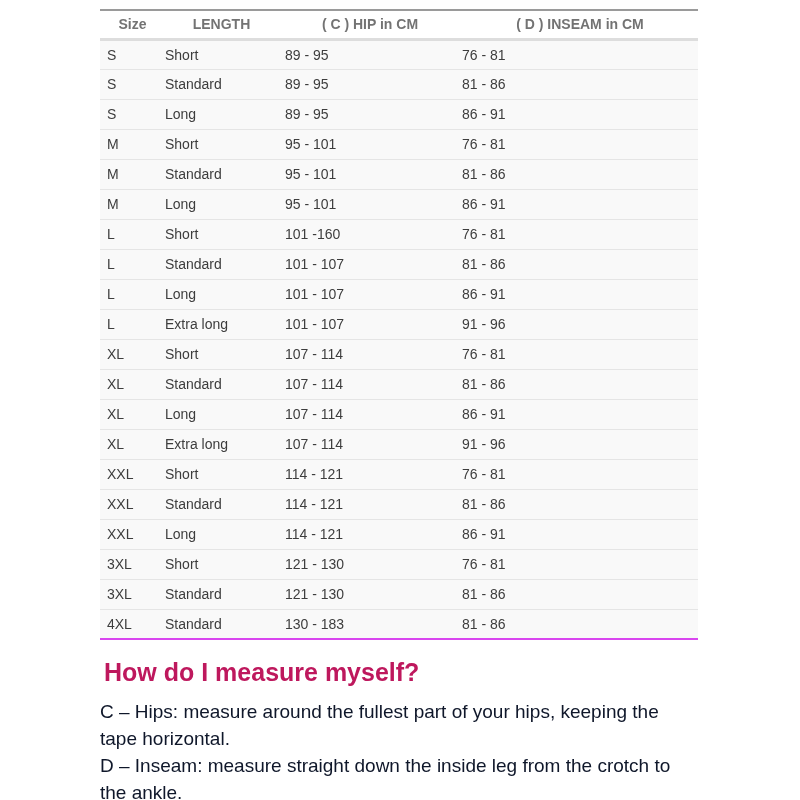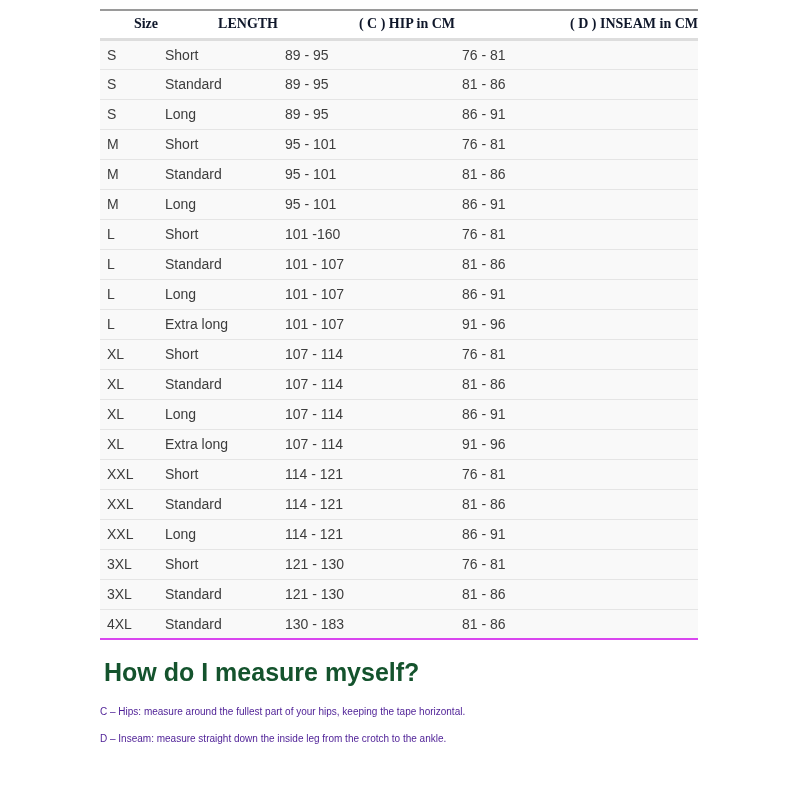--- a/index.html
+++ b/index.html
@@ -18,27 +18,26 @@
   table {
     width: 598px;
     border-collapse: collapse;
     border-top: 2px solid #9a9a9a;
     table-layout: fixed;
   }
   thead th {
     height: 29px;
     border-bottom: 3px solid #dddddd;
     background: #ffffff;
-    text-align: right;
+    text-align: center;
     vertical-align: middle;
     padding-left: 7px;
     font-size: 14px;
     font-weight: bold;
-    color: #0f172a;
-    font-family: Liberation Serif, serif;
+    color: #737373;
   }
   tbody td {
     height: 30px;
     background: #f9f9f9;
     border-bottom: 1px solid #e5e5e5;
     vertical-align: middle;
     padding-left: 7px;
     font-size: 14px;
     color: #3d3d3d;
   }
@@ -46,26 +45,26 @@
     border-bottom: 2px solid #d946ef;
   }
   .col-size   { width: 58px; }
   .col-length { width: 120px; }
   .col-hip    { width: 177px; }
   .col-inseam { width: 243px; }
   h2.measure-heading {
     margin: 18px 0 11px 4px;
     font-size: 25px;
     font-weight: bold;
-    color: #14532d;
+    color: #be185d;
   }
   p.instruction {
-    font-size: 10px;
+    font-size: 19px;
     line-height: 27px;
-    color: #4c1d95;
+    color: #0f172a;
   }
 </style>
 </head>
 <body>
 
 <div class="page">
 
   <table>
     <colgroup>
       <col class="col-size">

